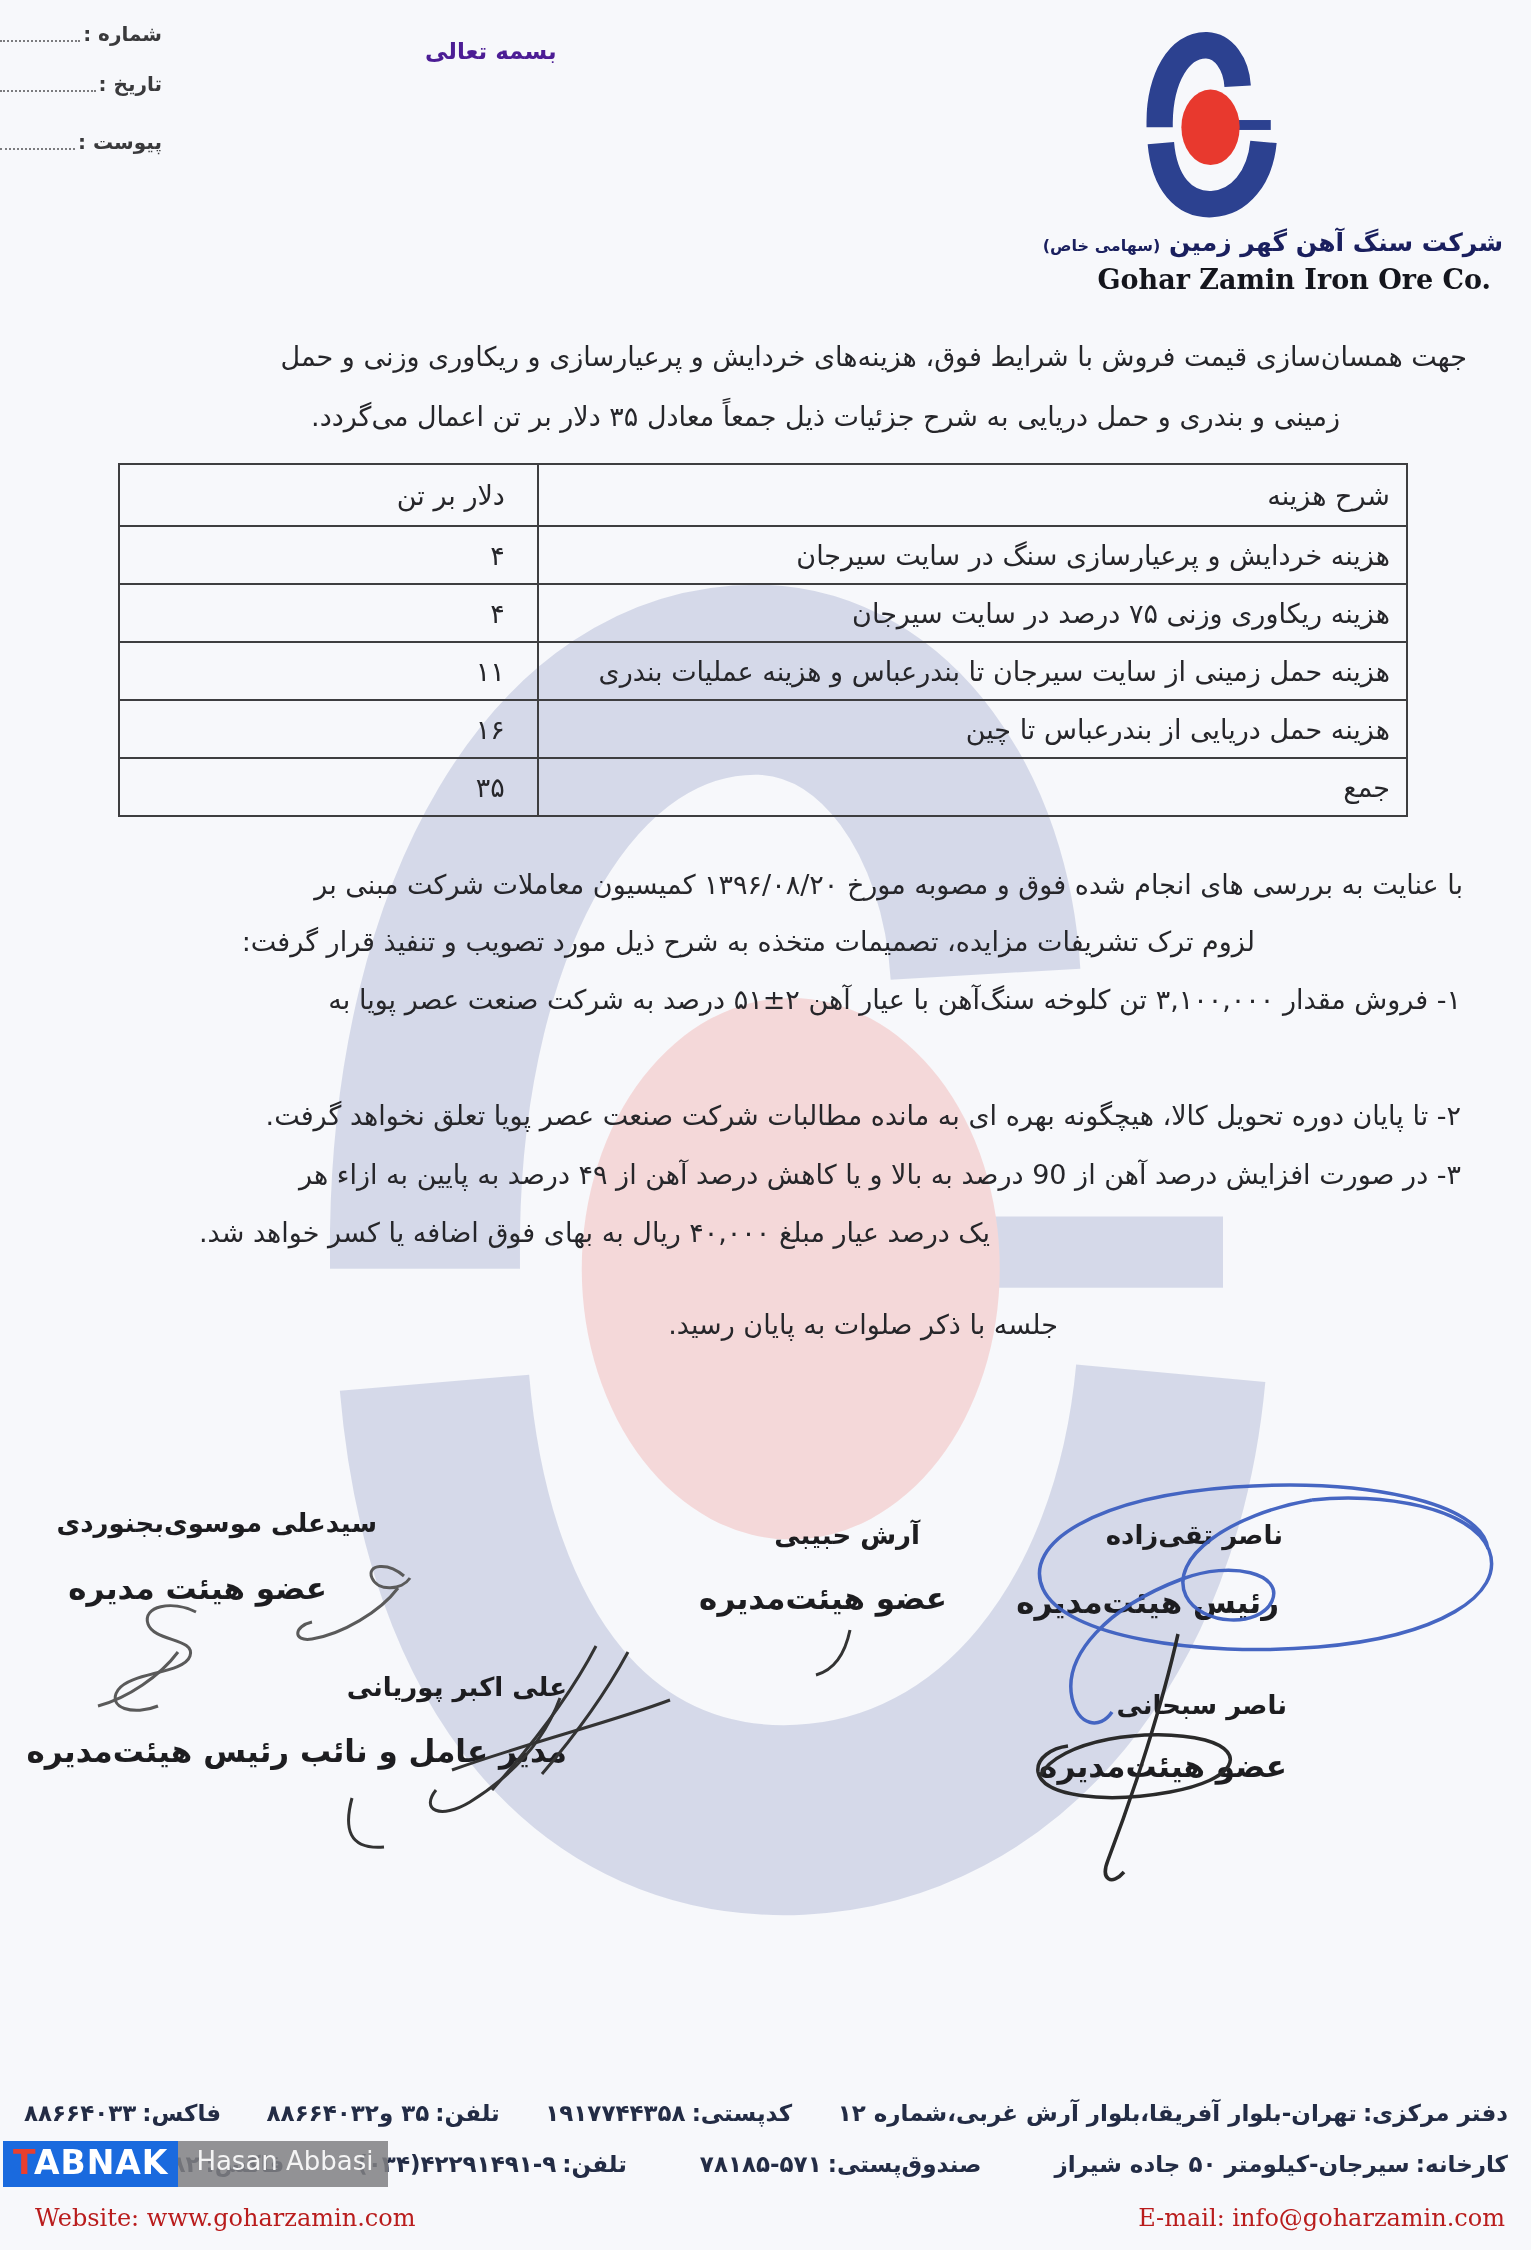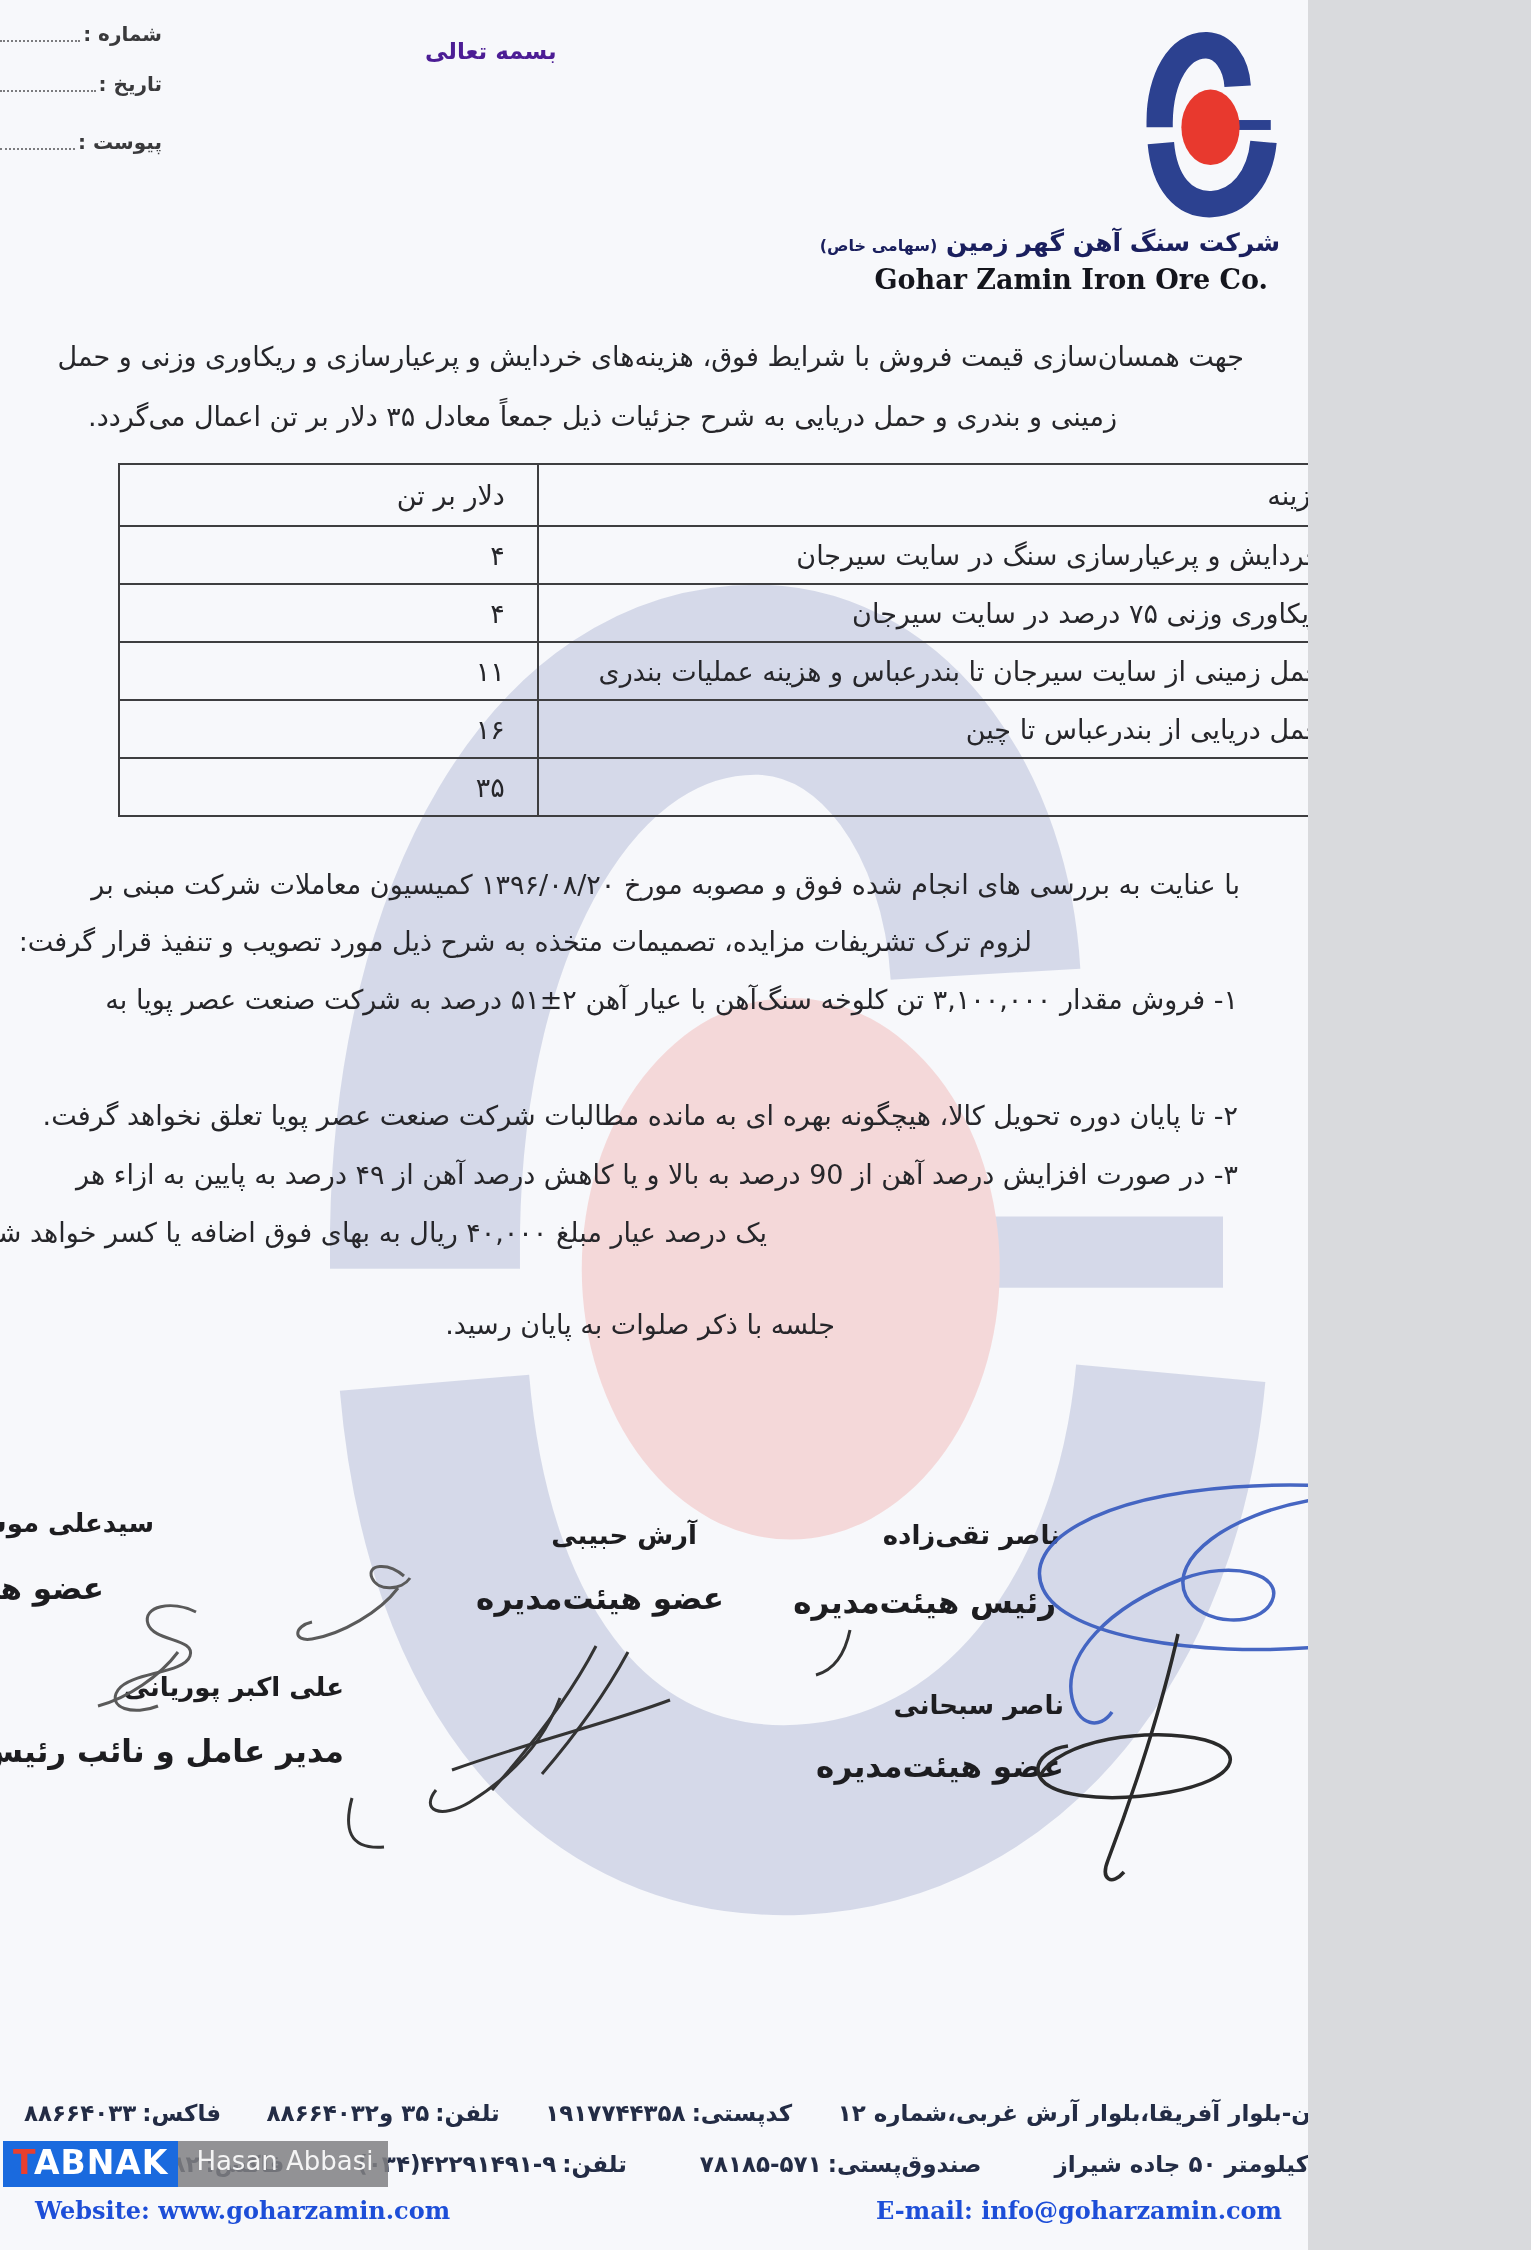--- a/index.html
+++ b/index.html
@@ -1,16 +1,16 @@
 <!DOCTYPE html>
 <html lang="fa"><head>
 <meta charset="utf-8">
 <style>
   html,body{margin:0;padding:0;background:#d9dadd;}
-  .page{position:relative;width:1308px;height:2250px;background:#f7f8fb;overflow:hidden;
+  .page{position:relative;width:1531px;height:2250px;background:#f7f8fb;overflow:hidden;
         font-family:"DejaVu Sans",sans-serif;color:#26262a;}
   
   .field-row{position:absolute;left:0;width:162px;display:flex;direction:rtl;align-items:flex-end;}
   .field-row .flbl{font-weight:bold;font-size:20px;color:#3a3a3c;white-space:nowrap;padding-left:3px;}
   .field-row .dots{flex:1;border-bottom:2px dotted #7b7b7e;margin-bottom:4px;height:14px;}
   .bismillah{position:absolute;left:425px;top:38px;font-weight:bold;font-size:23px;color:#4c1d95;}
   .company-fa{position:absolute;right:28px;top:228px;direction:rtl;white-space:nowrap;
               font-weight:bold;font-size:25px;color:#1a1f5e;}
   .company-fa .ctype{font-size:16px;font-weight:bold;}
   .company-en{position:absolute;right:40px;top:264px;font-family:"DejaVu Serif",serif;
@@ -26,21 +26,21 @@
   .cost-table .drow td{height:54px;}
   
   .sig-name{position:absolute;direction:rtl;white-space:nowrap;font-weight:bold;font-size:26px;color:#1d1d20;z-index:2;}
   .sig-title{position:absolute;direction:rtl;white-space:nowrap;font-weight:bold;font-size:31px;color:#1d1d20;z-index:2;}
   
   .footer-line{position:absolute;left:24px;width:1484px;display:flex;direction:rtl;
                justify-content:space-between;font-weight:bold;font-size:23px;color:#232c45;
                white-space:nowrap;z-index:2;}
   .fseg .vlab{padding-left:6px;}
   .num-ltr{direction:ltr;unicode-bidi:isolate;}
-  .web{position:absolute;font-family:"DejaVu Serif",serif;font-weight:bold;font-size:24px;color:#1d4ed8;z-index:2;white-space:nowrap;}
+  .web{position:absolute;font-family:"DejaVu Serif",serif;font-weight:normal;font-size:24px;color:#b91c1c;z-index:2;white-space:nowrap;margin-top:8px;}
   
   .wm{position:absolute;left:330px;top:555px;width:950px;height:1380px;opacity:0.16;z-index:0;}
   .logo{position:absolute;left:1145px;top:28px;width:135px;height:192px;z-index:2;}
   .sig-ink{position:absolute;left:0;top:0;z-index:3;pointer-events:none;}
   .badge{position:absolute;left:3px;top:2141px;display:flex;align-items:stretch;z-index:6;}
   .badge-brand{background:#1a6ade;color:#ffffff;font-weight:bold;font-size:33px;
                padding:2px 10px 5px 10px;letter-spacing:1px;}
   .badge-brand .t-red{color:#e93f2e;}
   .badge-credit{background:rgba(128,128,130,0.85);color:#f4f4f4;font-size:26px;padding:5px 14px 2px 18px;}
 </style>

